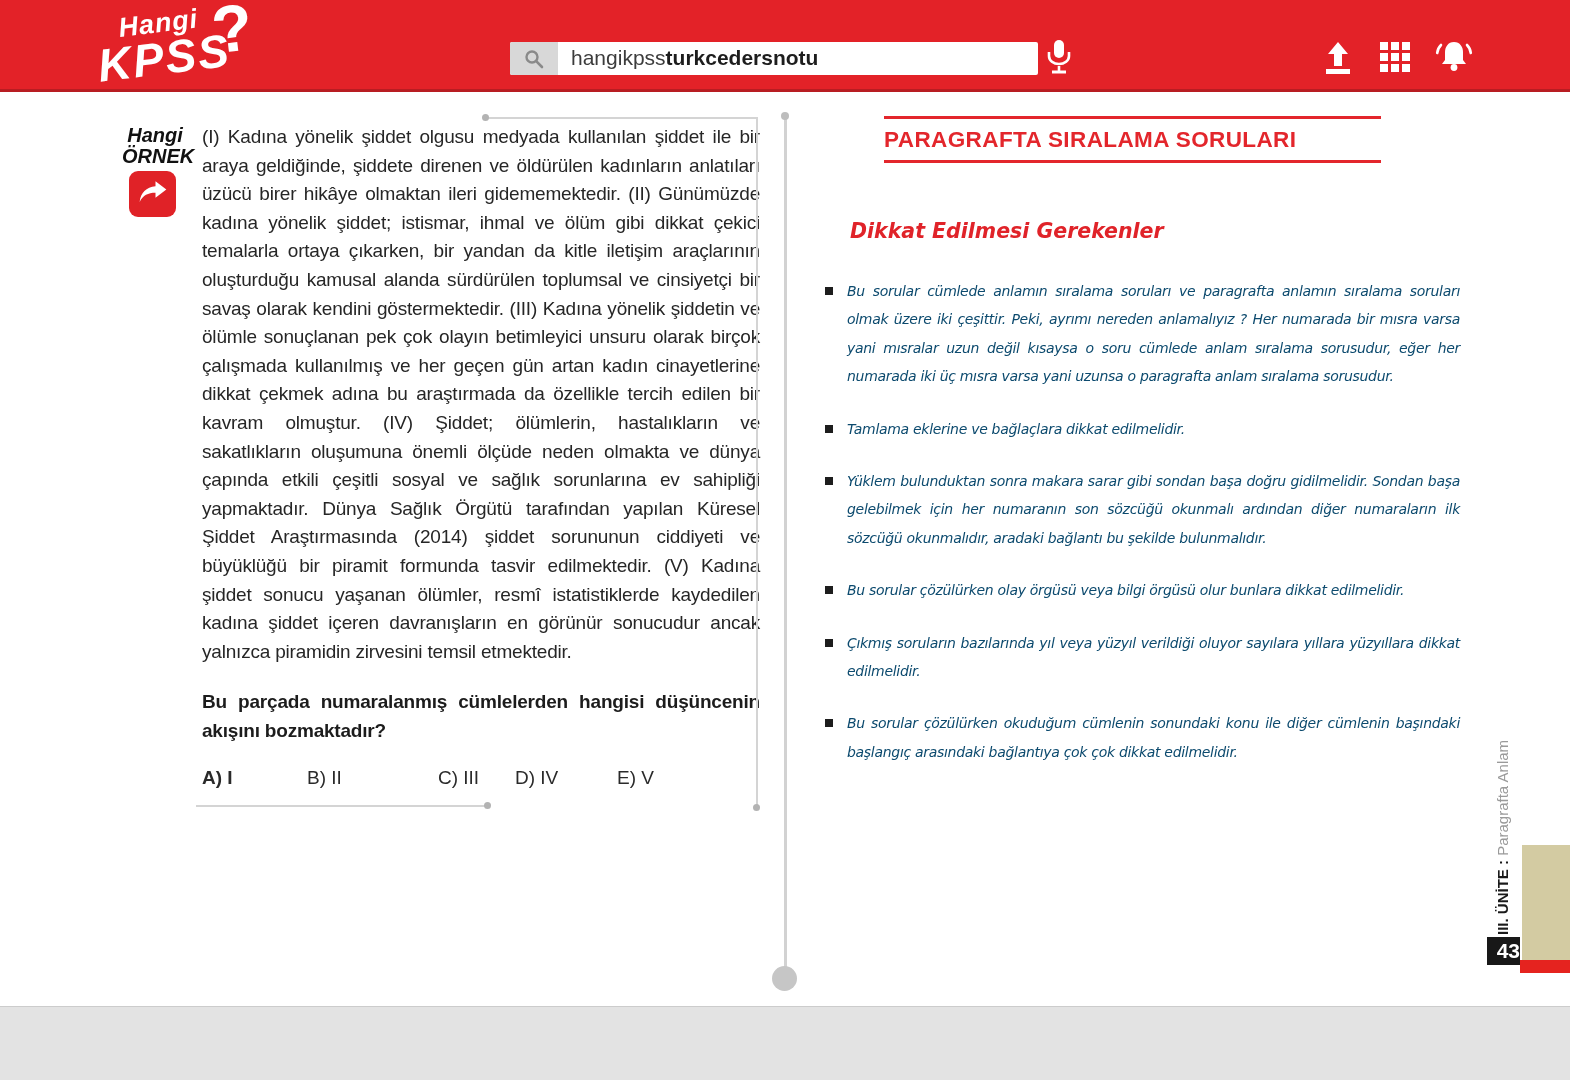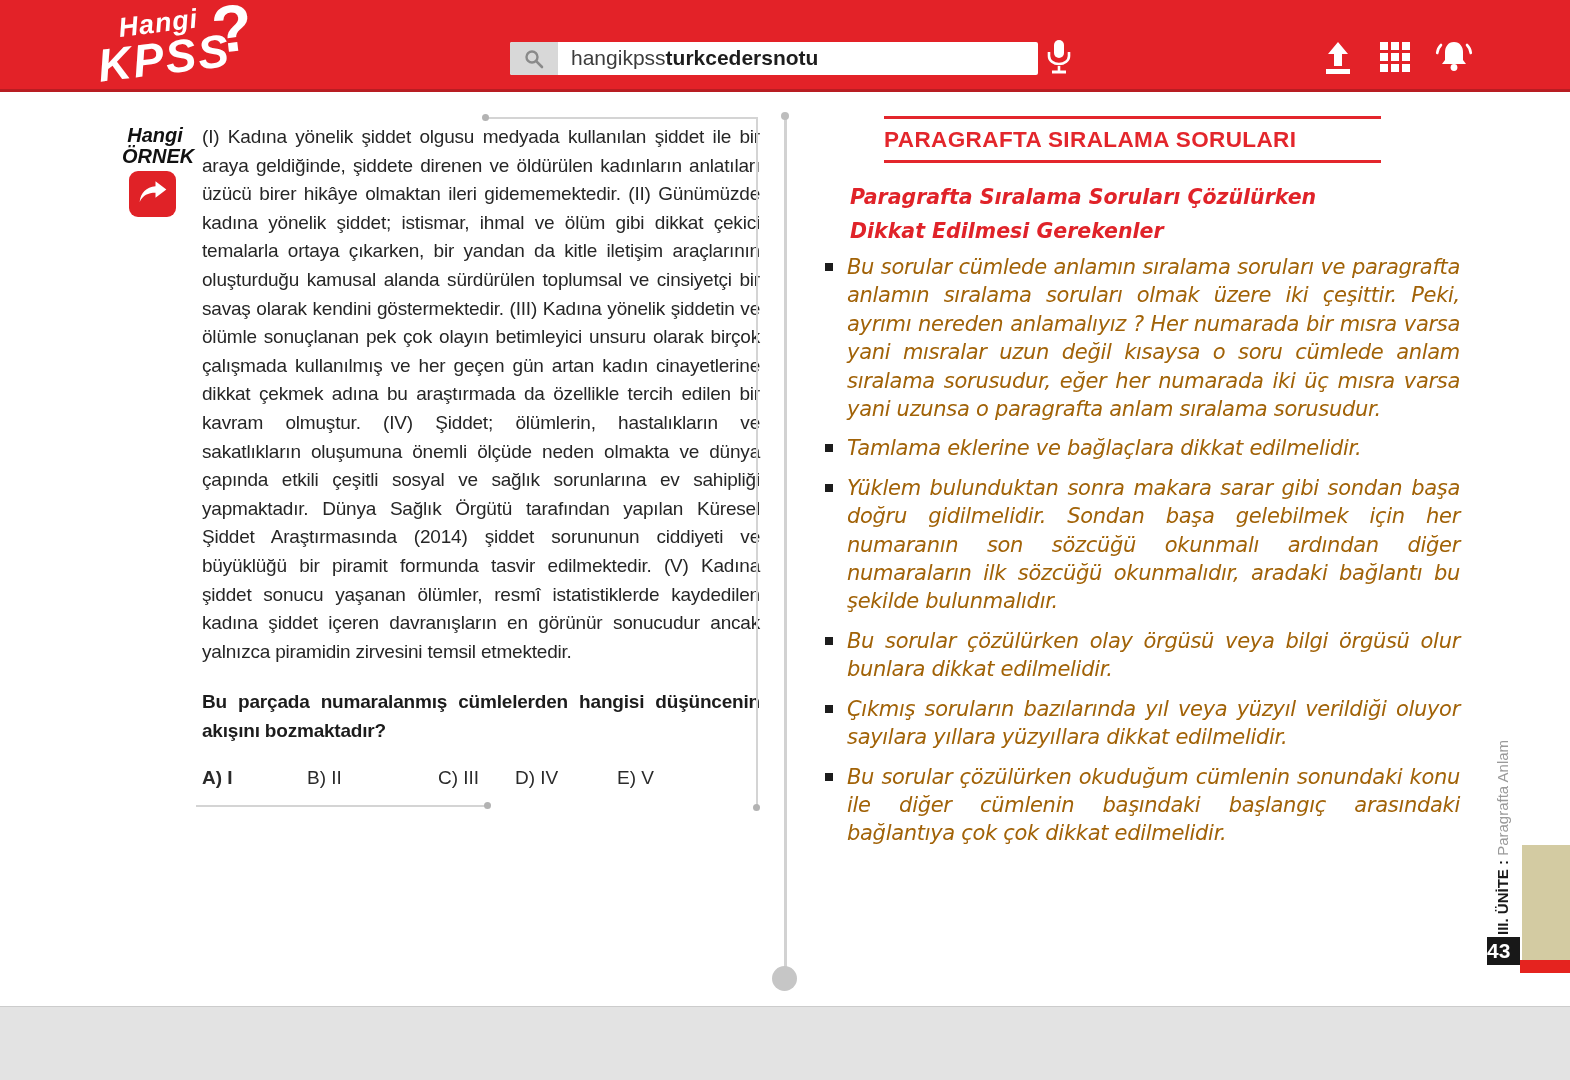--- a/index.html
+++ b/index.html
@@ -53,32 +53,32 @@
   .div-knob { position:absolute; left:772px; top:871px; width:25px; height:25px; border-radius:50%; background:#c6c6c6; }
 
   
   .rtitle { position:absolute; left:884px; top:21px; width:497px; text-align:left;
             border-top:3px solid #e3262c; border-bottom:3px solid #e3262c;
             color:#e3262c; font-weight:bold; font-size:22.5px; letter-spacing:0.4px; padding:8px 0 7px; }
   .rsubtitle { position:absolute; left:850px; top:85px; color:#e02329; font-weight:bold; font-style:italic;
                font-family:"DejaVu Sans", sans-serif; font-size:20.5px; line-height:34px; }
   .bullets { position:absolute; left:822px; top:158px; width:638px; list-style:none; }
   .bullets li { position:relative; padding-left:25px; margin-bottom:11px;
-                font-family:"DejaVu Sans", sans-serif; font-style:italic; font-size:21px;
-                line-height:28.4px; color:#a16207; text-align:justify; letter-spacing:-0.3px;}
+                font-family:"DejaVu Sans", sans-serif; font-style:italic; font-size:14px;
+                line-height:28.4px; color:#0c4a6e; text-align:justify; letter-spacing:-0.3px;margin-top:24px;}
   .bullets li::before { content:""; position:absolute; left:3px; top:10px; width:8px; height:8px; background:#1d1d1d; }
 
   
   .unit-vertical { position:absolute; left:1494px; top:840px; transform:rotate(-90deg);
                    transform-origin:left top; white-space:nowrap; font-size:15px; }
   .unit-vertical .ub { color:#1a1a1a; font-weight:bold; }
   .unit-vertical .ur { color:#9a9a9a; }
   .tan-block { position:absolute; left:1522px; top:750px; width:48px; height:115px; background:#d3cba2; }
   .page-box { position:absolute; left:1487px; top:842px; width:33px; height:28px; background:#181818;
-              color:#fff; font-weight:bold; font-size:21px; text-align:left; line-height:28px; }
+              color:#fff; font-weight:bold; font-size:21px; text-align:right; line-height:28px; }
   .red-strip { position:absolute; left:1520px; top:865px; width:50px; height:13px; background:#e5231f; }
 
   
   .playerbar { position:absolute; left:0; top:1006px; width:1570px; height:74px;
                background:#e3e3e3; border-top:1px solid #cccccc; }
 </style>
 </head>
 <body>
 
 <div class="header">
@@ -166,21 +166,21 @@
   <div class="pdot" style="left:482px; top:19px;"></div>
   <div class="pdot" style="left:484px; top:707px;"></div>
   <div class="pdot" style="left:753px; top:709px;"></div>
 
   <div class="divider"></div>
   <div class="div-dot-top"></div>
   <div class="div-knob"></div>
 
   <div class="rtitle">PARAGRAFTA SIRALAMA SORULARI</div>
   <div class="rsubtitle">
-    <span>Paragrafta Sıralama Soruları Çözülürken</span><br>
+    <br>
     <span>Dikkat Edilmesi Gerekenler</span>
   </div>
   <ul class="bullets">
     <li>Bu sorular cümlede anlamın sıralama soruları ve paragrafta anlamın sıralama soruları olmak üzere iki çeşittir. Peki, ayrımı nereden anlamalıyız ? Her numarada bir mısra varsa yani mısralar uzun değil kısaysa o soru cümlede anlam sıralama sorusudur, eğer her numarada iki üç mısra varsa yani uzunsa o paragrafta anlam sıralama sorusudur.</li>
     <li>Tamlama eklerine ve bağlaçlara dikkat edilmelidir.</li>
     <li>Yüklem bulunduktan sonra makara sarar gibi sondan başa doğru gidilmelidir. Sondan başa gelebilmek için her numaranın son sözcüğü okunmalı ardından diğer numaraların ilk sözcüğü okunmalıdır, aradaki bağlantı bu şekilde bulunmalıdır.</li>
     <li>Bu sorular çözülürken olay örgüsü veya bilgi örgüsü olur bunlara dikkat edilmelidir.</li>
     <li>Çıkmış soruların bazılarında yıl veya yüzyıl verildiği oluyor sayılara yıllara yüzyıllara dikkat edilmelidir.</li>
     <li>Bu sorular çözülürken okuduğum cümlenin sonundaki konu ile diğer cümlenin başındaki başlangıç arasındaki bağlantıya çok çok dikkat edilmelidir.</li>
   </ul>

